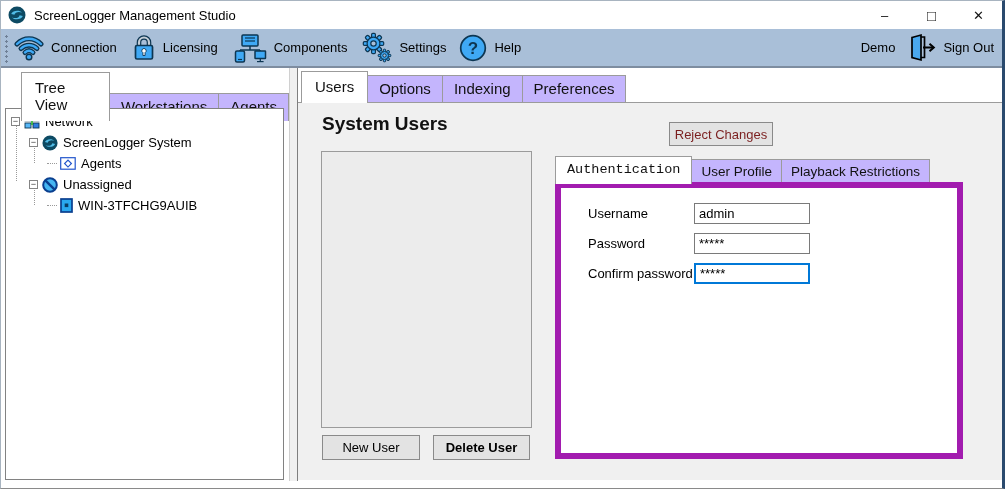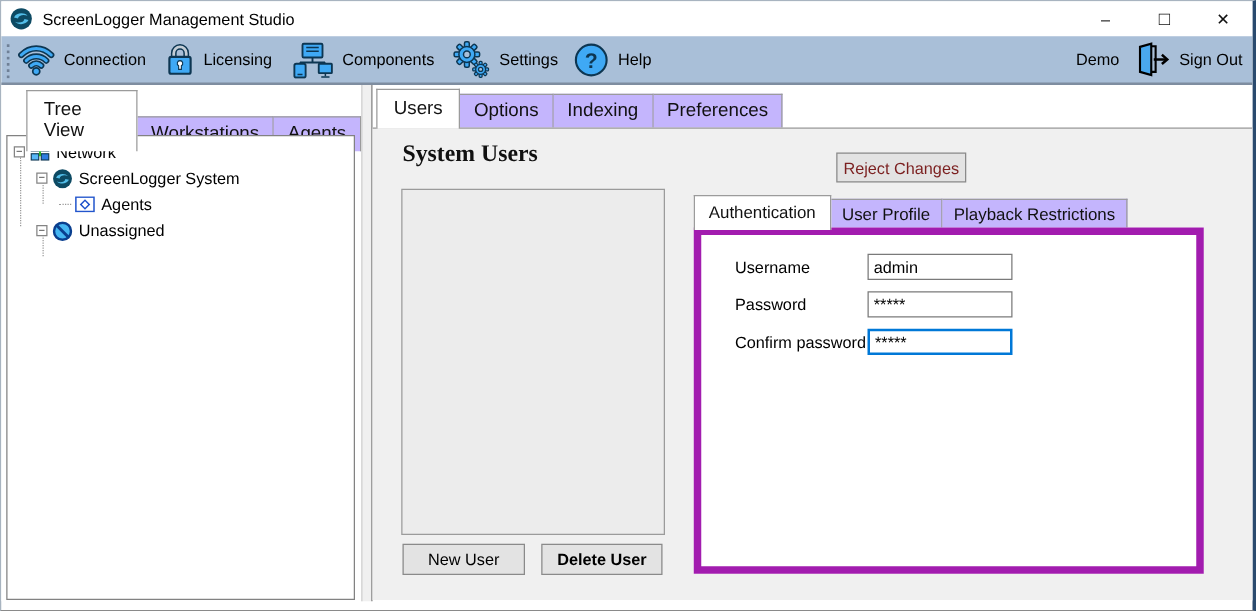--- a/index.html
+++ b/index.html
@@ -53,34 +53,34 @@
   .expander {
     width: 9px; height: 9px; border: 1px solid #848484; background: #fff;
     font-size: 9px; line-height: 7px; text-align: center; color: #333; margin-right: 4px; flex: 0 0 auto;
   }
   .stub { width: 10px; border-bottom: 1px dotted #9a9a9a; margin-right: 3px; flex: 0 0 auto; }
   .tree-icon { display: flex; align-items: center; margin-right: 5px; flex: 0 0 auto; }
   .tree-label { white-space: nowrap; color: #000; }
   .guide { position: absolute; border-left: 1px dotted #9a9a9a; width: 0; z-index: 1; }
   
   .main-content { position: absolute; left: 0; top: 34px; right: 0; bottom: 1px; background: #f0f0f0; border-top: 1px solid #9b9b9b; }
-  .heading { position: absolute; left: 24px; top: 10px; font-size: 19px; font-weight: bold; color: #111; font-family: Liberation Serif, serif; }
+  .heading { position: absolute; left: 24px; top: 10px; font-size: 19px; font-weight: bold; color: #111; }
   .user-list { position: absolute; left: 23px; top: 48px; width: 211px; height: 277px; background: #ececec; border: 1px solid #9b9b9b; }
   .btn {
     position: absolute; background: #e3e3e3; border: 1px solid #8a8a8a;
     font-size: 13px; font-family: "Liberation Sans", sans-serif; color: #000;
     display: flex; align-items: center; justify-content: center; cursor: default;
   }
   .btn-new { left: 24px; top: 332px; width: 98px; height: 25px; }
   .btn-delete { left: 135px; top: 332px; width: 97px; height: 25px; font-weight: bold; }
   .btn-apply { left: 257px; top: 19px; width: 103px; height: 24px; color: #e01212; }
   .btn-reject { left: 371px; top: 19px; width: 104px; height: 24px; color: #7b1f1f; text-align: right; }
   .detail-tabs { position: absolute; left: 257px; top: 53px; }
   .detail-tabs .tab { font-size: 13.5px; padding: 4px 9px 5px; }
-  .detail-tabs .tab.active { padding: 5px 11px 7px; }
+  .detail-tabs .tab.active { padding: 5px 11px 7px; font-family: Liberation Mono, monospace; }
   .detail-box { position: absolute; left: 257px; top: 79px; width: 408px; height: 277px; background: #fff; border: 6px solid #a21caf; }
   .form-row { position: absolute; left: 27px; display: flex; align-items: center; }
   .flabel { width: 106px; font-size: 13px; color: #000; }
   .field {
     width: 116px; height: 21px; border: 1px solid #7a7a7a; background: #fff;
     font-size: 13px; font-family: "Liberation Sans", sans-serif; padding: 1px 4px; outline: none;
   }
   .field.focused { border: 2px solid #0078d7; }
 </style>
 </head>
@@ -269,20 +269,30 @@
         <span class="expander">−</span>
         <span class="tree-icon">
           <svg width="16" height="16" viewBox="0 0 16 16">
             <circle cx="8" cy="8" r="6.8" fill="#45b6f2" stroke="#0a3f8f" stroke-width="2"></circle>
             <line x1="3.6" y1="3.6" x2="12.4" y2="12.4" stroke="#0a3f8f" stroke-width="2.4"></line>
           </svg>
         </span>
         <span class="tree-label">Unassigned</span>
       </div>
 
+      <div class="tree-row lvl2">
+        <span class="stub"></span>
+        <span class="tree-icon">
+          <svg width="13" height="15" viewBox="0 0 13 15">
+            <rect x="1" y="1" width="11" height="13" fill="#29a8f0" stroke="#0a3f8f" stroke-width="1.7"></rect>
+            <rect x="4.7" y="5.5" width="3.6" height="3.6" fill="#083c66"></rect>
+          </svg>
+        </span>
+        <span class="tree-label">WIN-3TFCHG9AUIB</span>
+      </div>
     </div>
   </div>
 
   <div class="splitter"></div>
 
   <div class="main-region">
     <div class="tabstrip main-tabs">
       <div class="tab active"><span>Users</span></div>
       <div class="tab"><span>Options</span></div>
       <div class="tab"><span>Indexing</span></div>

